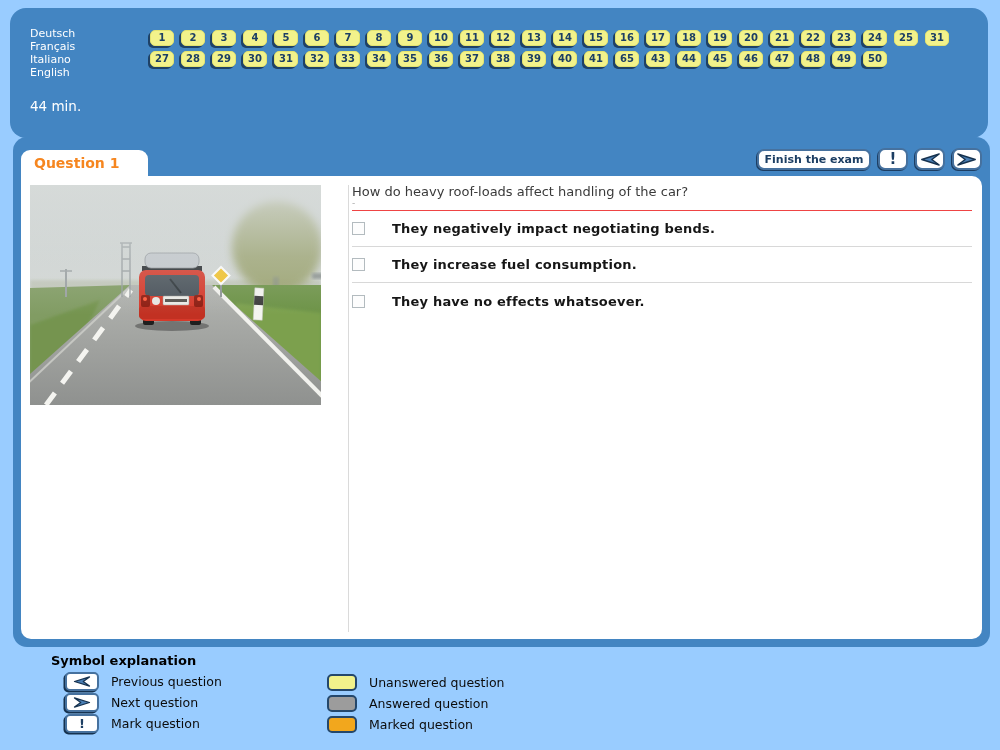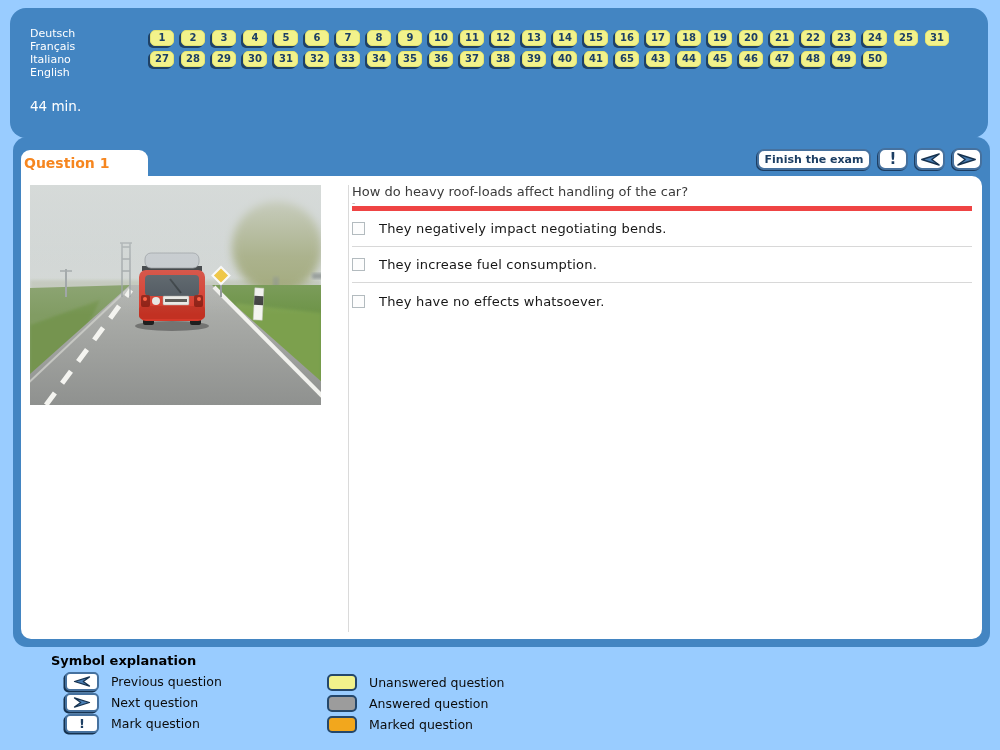--- a/index.html
+++ b/index.html
@@ -32,46 +32,46 @@
 
   
   .mainpanel {
     position: absolute; left: 13px; top: 137px; width: 977px; height: 510px;
     background: #4385c2; border-radius: 14px;
   }
   .tab {
     position: absolute; left: 8px; top: 13px; width: 127px; height: 26px;
     background: #ffffff; border-radius: 9px 9px 0 0;
     color: #f6861f; font-weight: bold; font-size: 14px; line-height: 27px;
-    padding-left: 3px;
+    padding-left: 13px;
   }
   .topbtns { position: absolute; top: 11px; right: 8px; display: flex; gap: 7px; align-items: center; }
   .wbtn {
     background: #ffffff; border: 2px solid #46719e; border-radius: 7px;
     box-shadow: -1px 1px 0 #1c3e63; color: #1c3e63;
     display: flex; align-items: center; justify-content: center;
   }
   .finishbtn { width: 114px; height: 21px; font-size: 11px; font-weight: bold; }
   .iconbtn { width: 30px; height: 22px; padding: 0; }
   .excl { font-weight: bold; font-size: 15px; color: #1c3e63; line-height: 1; }
 
   .content {
     position: absolute; left: 8px; right: 8px; top: 39px; bottom: 8px;
     background: #ffffff; border-radius: 0 10px 10px 10px;
   }
   .photo { position: absolute; left: 9px; top: 9px; width: 291px; height: 220px; }
   .vdiv { position: absolute; left: 327px; top: 9px; bottom: 7px; width: 1px; background: #dadada; }
   .qa { position: absolute; left: 331px; top: 0; right: 10px; }
-  .qhead { height: 35px; border-bottom: 5px solid #ef4444; padding-top: 8px; }
+  .qhead { height: 35px; border-bottom: 1px solid #ef4444; padding-top: 8px; }
   .qtext { font-size: 13px; color: #3a3a3a; }
   .qnote { font-size: 9px; color: #aaaaaa; line-height: 8px; }
   .arow { height: 36px; display: flex; align-items: center; border-bottom: 1px solid #d8d8d8; }
   .arow:last-child { border-bottom: none; }
   .cb { width: 13px; height: 13px; border: 1px solid #b3bbbf; background: #fdfdfd; flex: none; cursor: pointer; }
-  .atext { margin-left: 14px; font-size: 13px; font-weight: normal; color: #161616; letter-spacing: 0.2px; }
+  .atext { margin-left: 27px; font-size: 13px; font-weight: bold; color: #161616; letter-spacing: 0.2px; }
 
   
   .legend { position: absolute; left: 27px; top: 653px; width: 950px; }
   .legend-title { font-size: 13px; font-weight: bold; color: #000000; margin-left: 24px; }
   .legend-left { position: absolute; left: 0; top: 19px; }
   .legend-right { position: absolute; left: 262px; top: 20px; }
   .lrow { display: flex; align-items: center; height: 19px; margin-bottom: 2px; padding-left: 38px; }
   .iconbox {
     width: 34px; height: 19px; background: #ffffff; border: 2px solid #46719e;
     border-radius: 5px; box-shadow: -1.5px 1.5px 0 #16324f;

